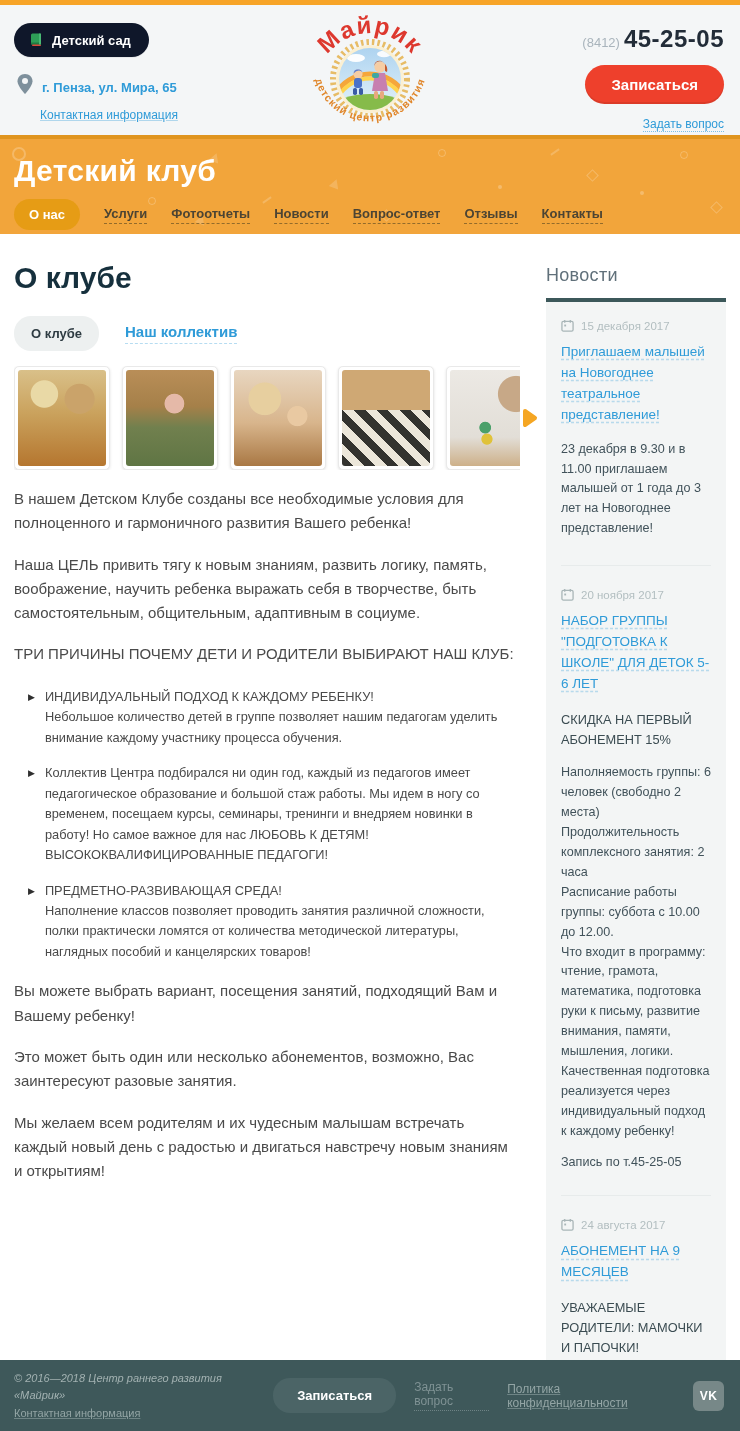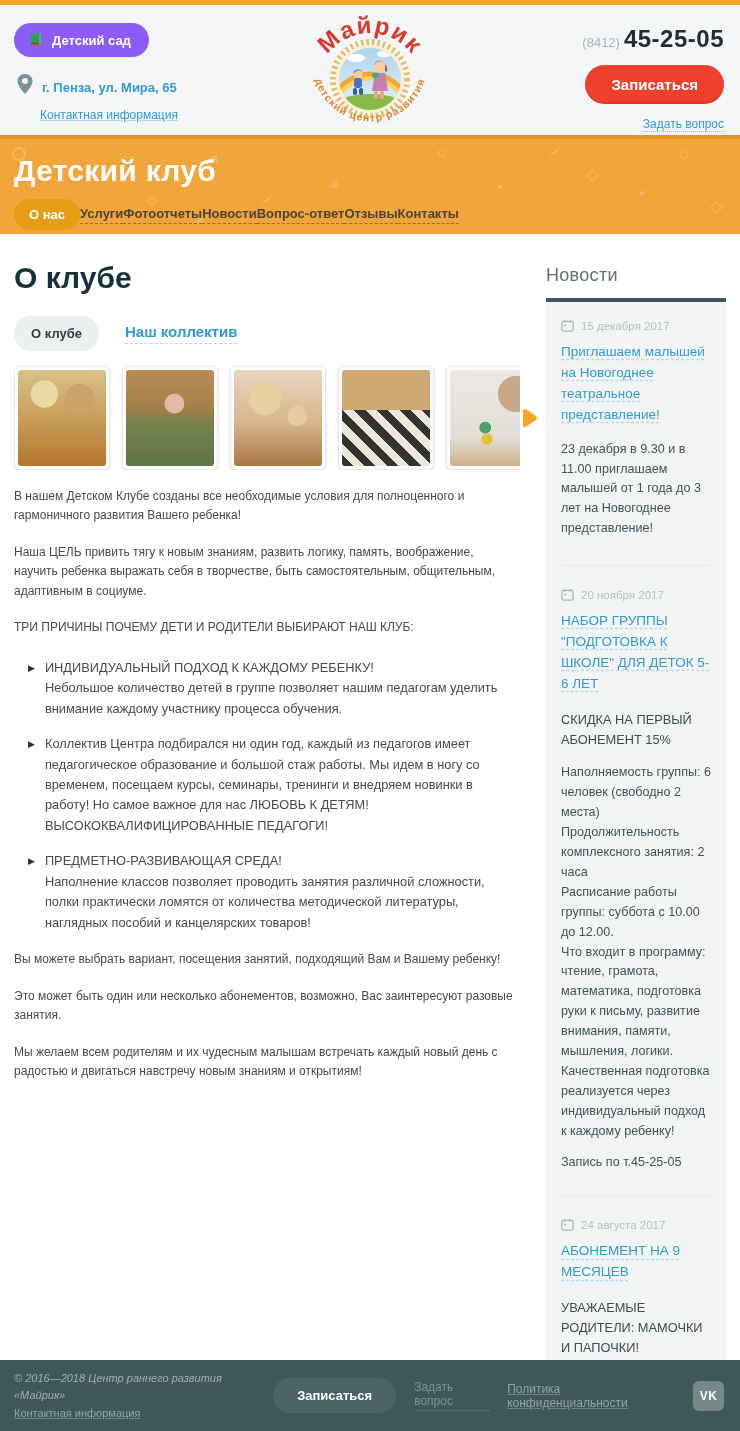--- a/index.html
+++ b/index.html
@@ -11,21 +11,21 @@
   .top-border { height:5px; background:#f7a428; }
 
   
   .header {
     background:#f4f6f7; height:130px; padding:14px 16px 10px 14px;
     display:flex; justify-content:space-between; position:relative;
   }
   .hdr-left { width:200px; padding-top:4px; }
   .kind-btn {
     display:inline-flex; align-items:center; gap:8px;
-    background:#8b5cf6; color:#fff; font-size:13px; font-weight:700;
+    background:#0f172a; color:#fff; font-size:13px; font-weight:700;
     border:none; border-radius:19px; padding:9px 18px 9px 14px; cursor:pointer;
     box-shadow:0 1px 0 rgba(0,0,0,0.05);
   }
   .addr-row { display:flex; align-items:flex-end; gap:8px; margin:16px 0 0 2px; }
   .addr-text { color:#2f9bd8; font-size:13px; font-weight:700; }
   .contact-link {
     display:inline-block; margin:13px 0 0 26px; color:#2f9bd8; font-size:12px;
     text-decoration:underline; text-decoration-color:rgba(47,155,216,0.35); cursor:pointer;
   }
   .logo-wrap { width:160px; height:122px; position:absolute; left:290px; top:4px; }
@@ -42,21 +42,21 @@
     display:inline-block; margin-top:13px; color:#2f9bd8; font-size:12px; cursor:pointer;
     border-bottom:1px dotted rgba(47,155,216,0.6);
   }
 
   
   .banner {
     background:#f2a53b; border-top:4px solid #e0951f;
     padding:15px 14px 4px 14px; position:relative; overflow:hidden;
   }
   .banner-title { color:#ffffff; font-size:30px; font-weight:800; letter-spacing:0.3px; position:relative; z-index:2; }
-  .nav-row { display:flex; align-items:center; margin-top:11px; position:relative; z-index:2; }
+  .nav-row { display:flex; align-items:center; gap:24px; margin-top:11px; position:relative; z-index:2; }
   .nav-item { font-size:13px; font-weight:700; color:#4c4433; cursor:pointer;
     border-bottom:1px dashed rgba(70,60,30,0.55); padding-bottom:2px; }
   .nav-item.active {
     background:#e69c15; color:#fff; border:none; border-radius:16px; padding:8px 15px;
   }
   .decor { position:absolute; z-index:1; opacity:0.5; }
   .d-circle { width:14px; height:14px; border:2px solid rgba(255,255,255,0.45); border-radius:50%; }
   .d-circle.sm { width:8px; height:8px; border-width:1.5px; }
   .d-diamond { width:9px; height:9px; border:1.5px solid rgba(255,255,255,0.45); transform:rotate(45deg); }
   .d-tri { width:0; height:0; border-left:5px solid transparent; border-right:5px solid transparent; border-bottom:9px solid rgba(255,255,255,0.35); transform:rotate(20deg); }
@@ -102,21 +102,21 @@
     linear-gradient(180deg, #cfa874 0 42%, rgba(0,0,0,0) 42%),
     repeating-linear-gradient(45deg, #33332f 0 8px, #ece7da 8px 16px); }
   .ph5 { background:
     radial-gradient(circle at 75% 25%, #c7a887 0 18%, transparent 19%),
     radial-gradient(circle at 40% 60%, #4ba06a 0 7%, transparent 8%),
     radial-gradient(circle at 42% 72%, #e0c23a 0 6%, transparent 7%),
     linear-gradient(180deg, #ece9e4 0%, #e2ded7 70%, #cdb089 100%); }
   .carousel-arrow { position:absolute; right:-18px; top:42px; cursor:pointer; }
 
   
-  .para { font-size:12px; line-height:1.62; margin-top:17px; color:#4a4a4a; }
+  .para { font-size:15px; line-height:1.62; margin-top:17px; color:#4a4a4a; }
   .reasons { margin-top:20px; }
   .reason { display:flex; gap:10px; margin:0 0 15px 14px; }
   .reason-marker { color:#2f2f2f; font-size:9px; line-height:20px; }
   .reason-body { font-size:12.8px; line-height:1.6; color:#4a4a4a; }
 
   
   .sb-title { margin-top:31px; font-size:18px; color:#60707a; font-weight:400; letter-spacing:0.3px; }
   .sb-bar { height:4px; background:#3c585a; margin-top:12px; }
   .sb-card { background:#f3f5f5; padding:17px 15px 30px 15px; }
   .news-item + .news-item { margin-top:26px; padding-top:22px; border-top:1px solid #e7ebeb; }

